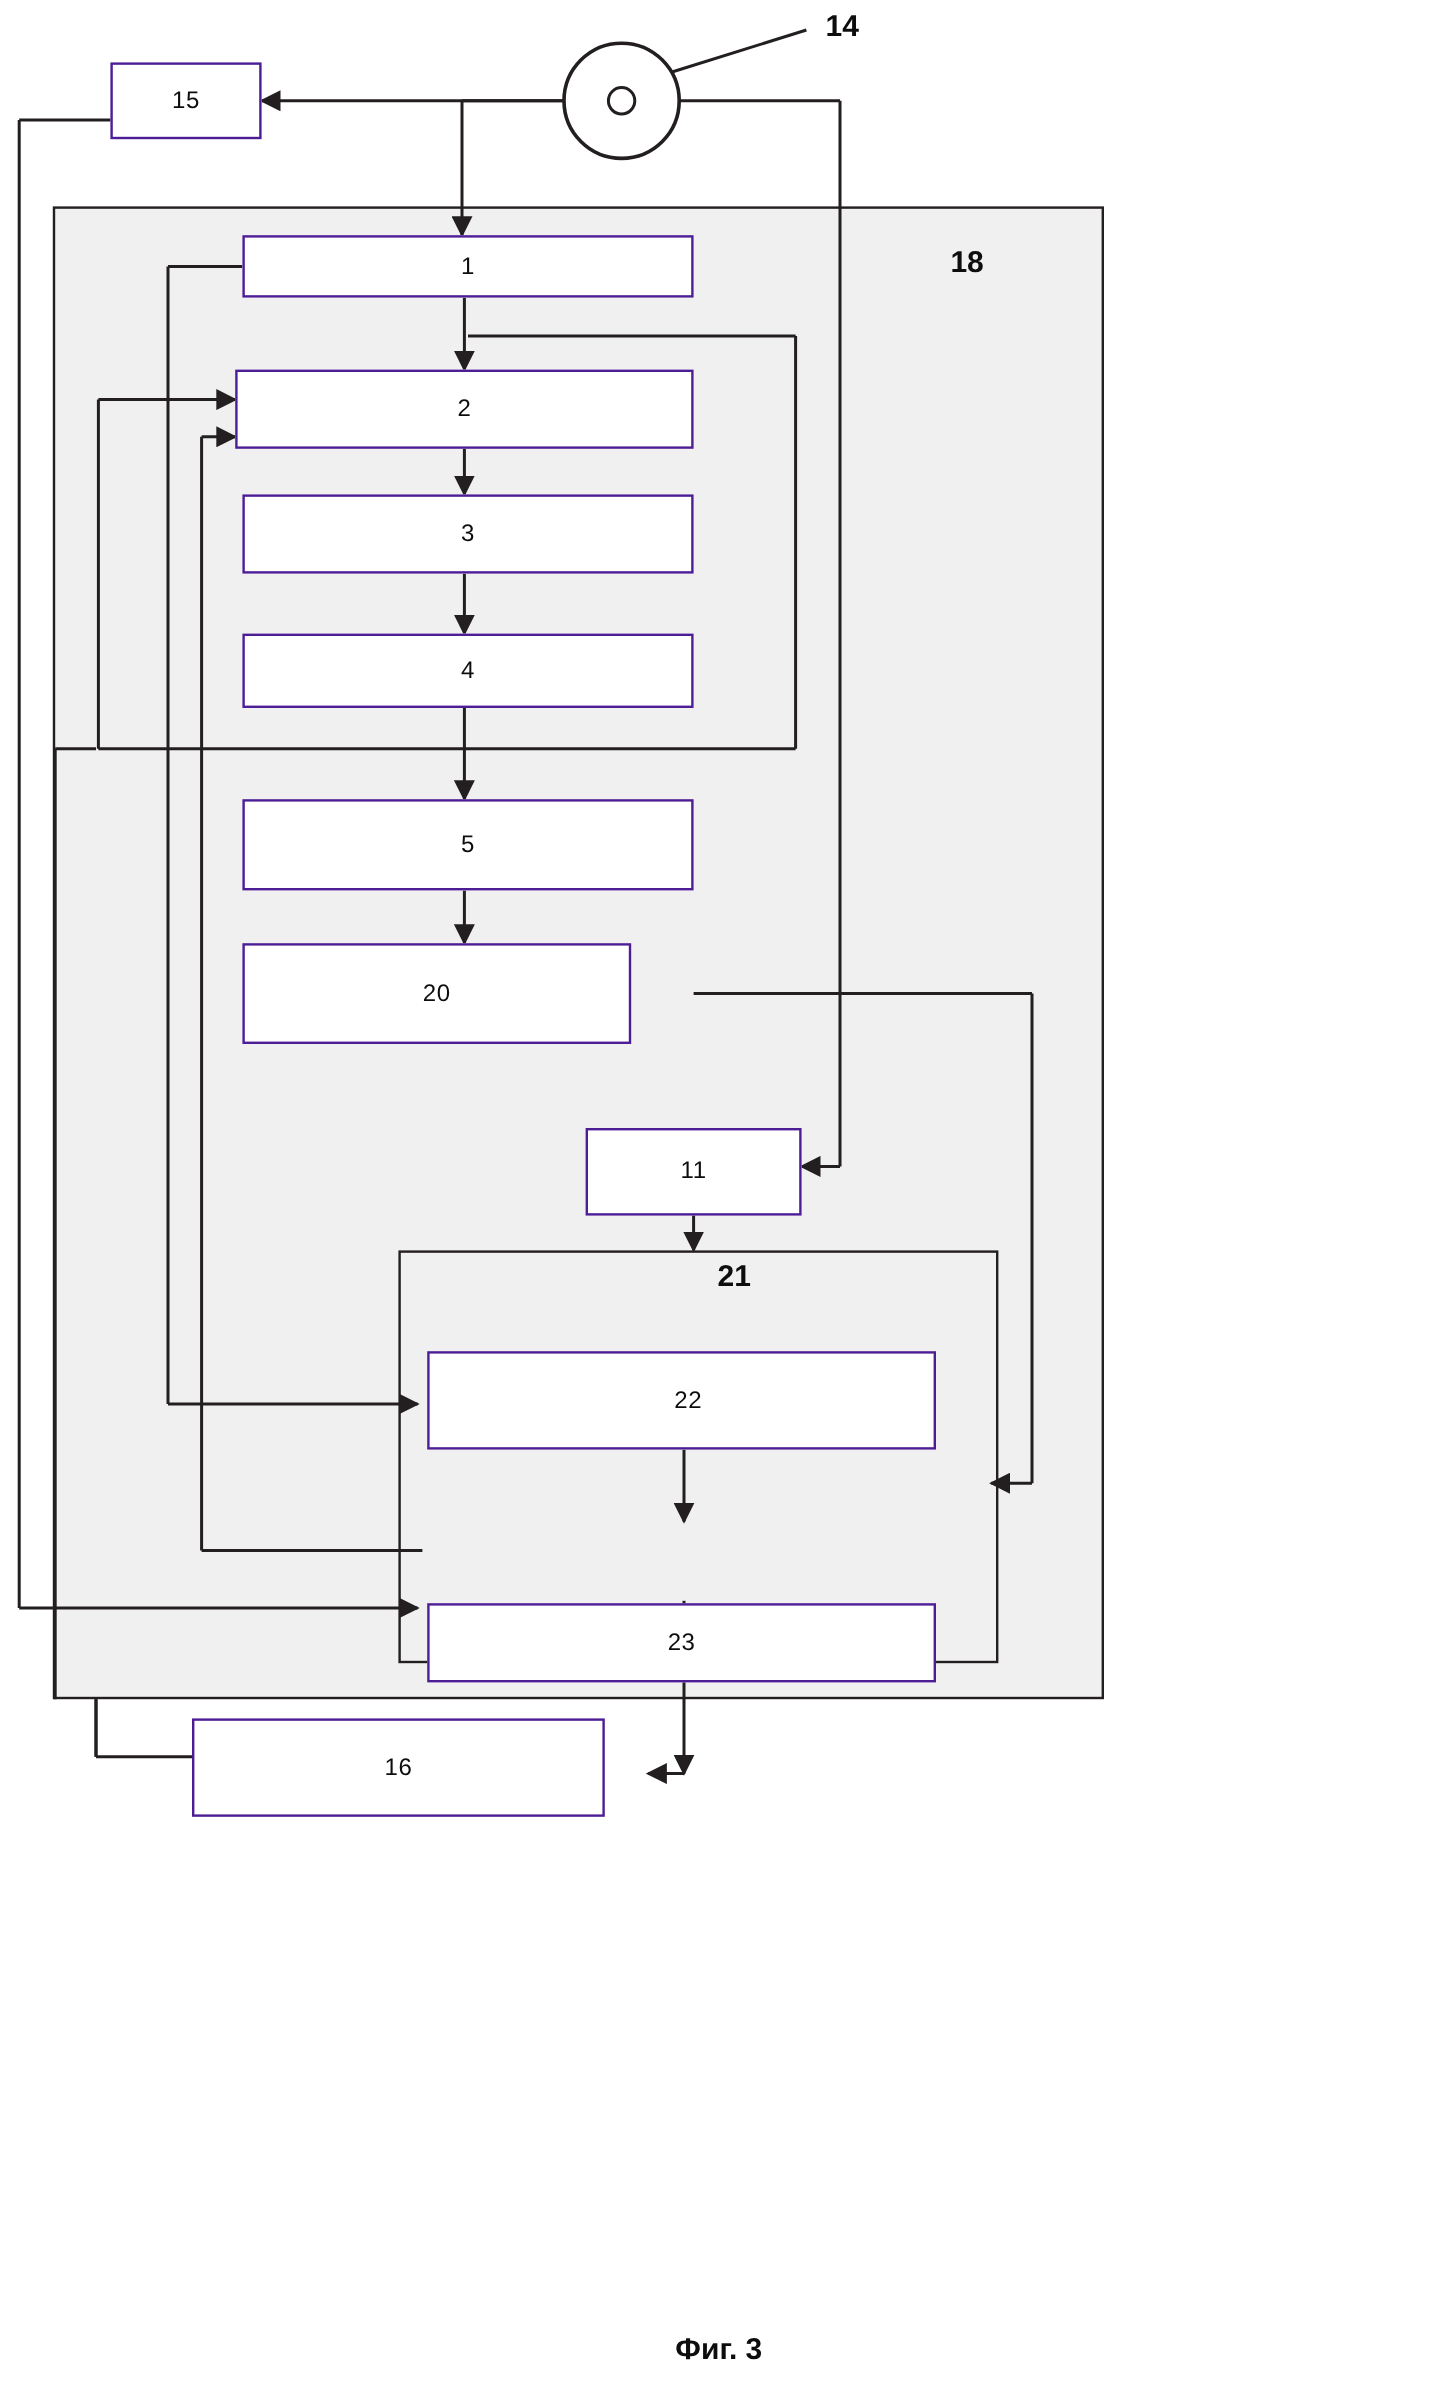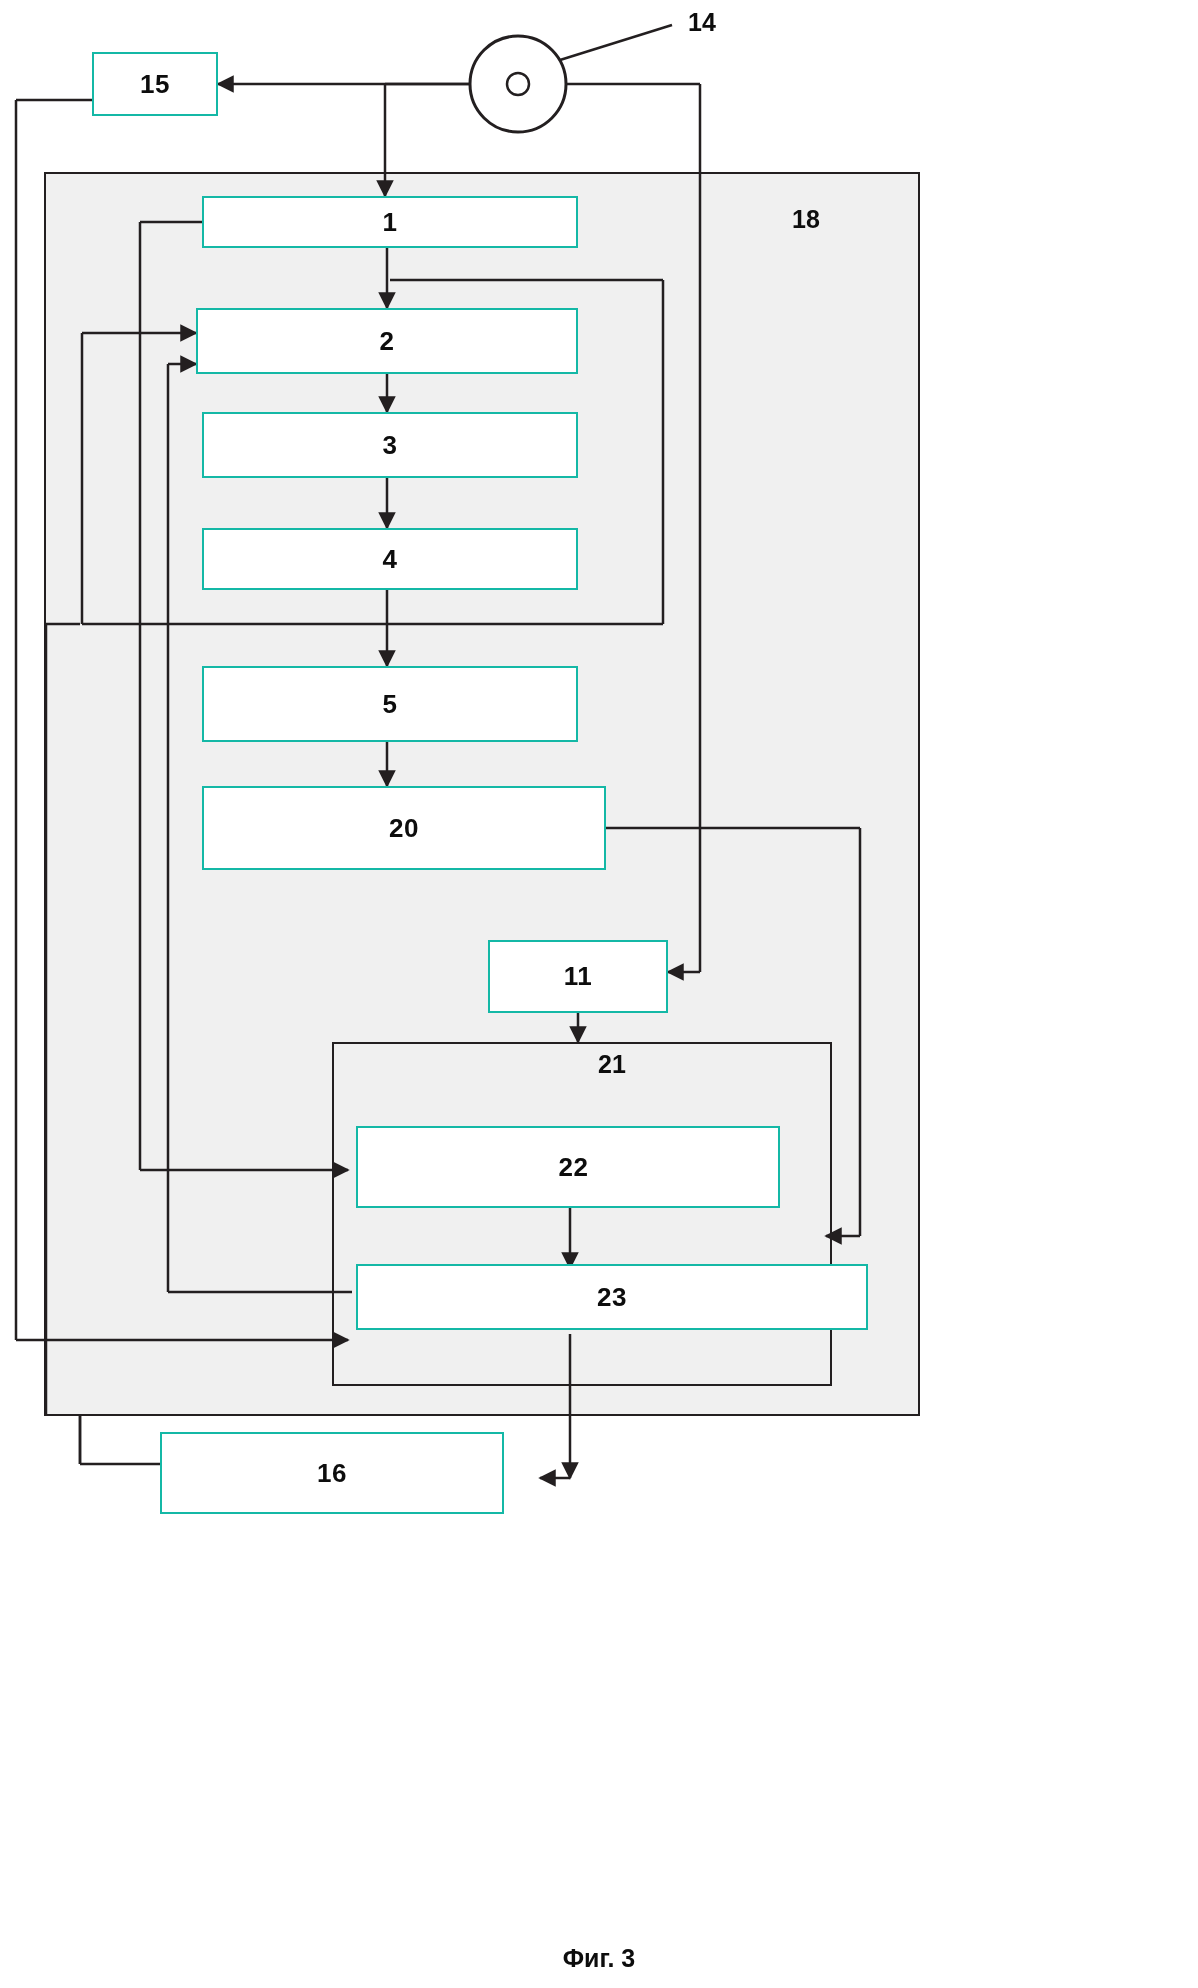--- a/index.html
+++ b/index.html
@@ -19,28 +19,28 @@
   }
   .svg-layer {
     position: absolute;
     left: 0;
     top: 0;
     width: 1198px;
     height: 1988px;
   }
   .node {
     position: absolute;
-    border: 2px solid #14b8a6;
+    border: 2px solid #4c1d95;
     background: #ffffff;
     box-sizing: border-box;
     display: flex;
     align-items: center;
     justify-content: center;
-    font-weight: bold;
-    font-size: 26px;
+    font-weight: normal;
+    font-size: 20px;
     color: #0d0d0d;
     letter-spacing: 0.5px;
   }
   .label-free {
     position: absolute;
     font-weight: bold;
     font-size: 25px;
     color: #0d0d0d;
     background: transparent;
   }
@@ -161,33 +161,33 @@
   </div>
 
   <div class="node" style="left:202px; top:528px; width:376px; height:62px;">
     <span>4</span>
   </div>
 
   <div class="node" style="left:202px; top:666px; width:376px; height:76px;">
     <span>5</span>
   </div>
 
-  <div class="node" style="left:202px; top:786px; width:404px; height:84px;">
+  <div class="node" style="left:202px; top:786px; width:324px; height:84px;">
     <span>20</span>
   </div>
 
   <div class="node" style="left:488px; top:940px; width:180px; height:73px;">
     <span>11</span>
   </div>
 
   <div class="node" style="left:356px; top:1126px; width:424px; height:82px;padding-left:11px;">
     <span>22</span>
   </div>
 
-  <div class="node" style="left:356px; top:1264px; width:512px; height:66px;justify-content:center;">
+  <div class="node" style="left:356px; top:1336px; width:424px; height:66px;justify-content:center;">
     <span>23</span>
   </div>
 
   <div class="node" style="left:160px; top:1432px; width:344px; height:82px;">
     <span>16</span>
   </div>
 
   <div class="label-free" style="left:688px; top:8px;text-align:right;">
     <span>14</span>
   </div>

